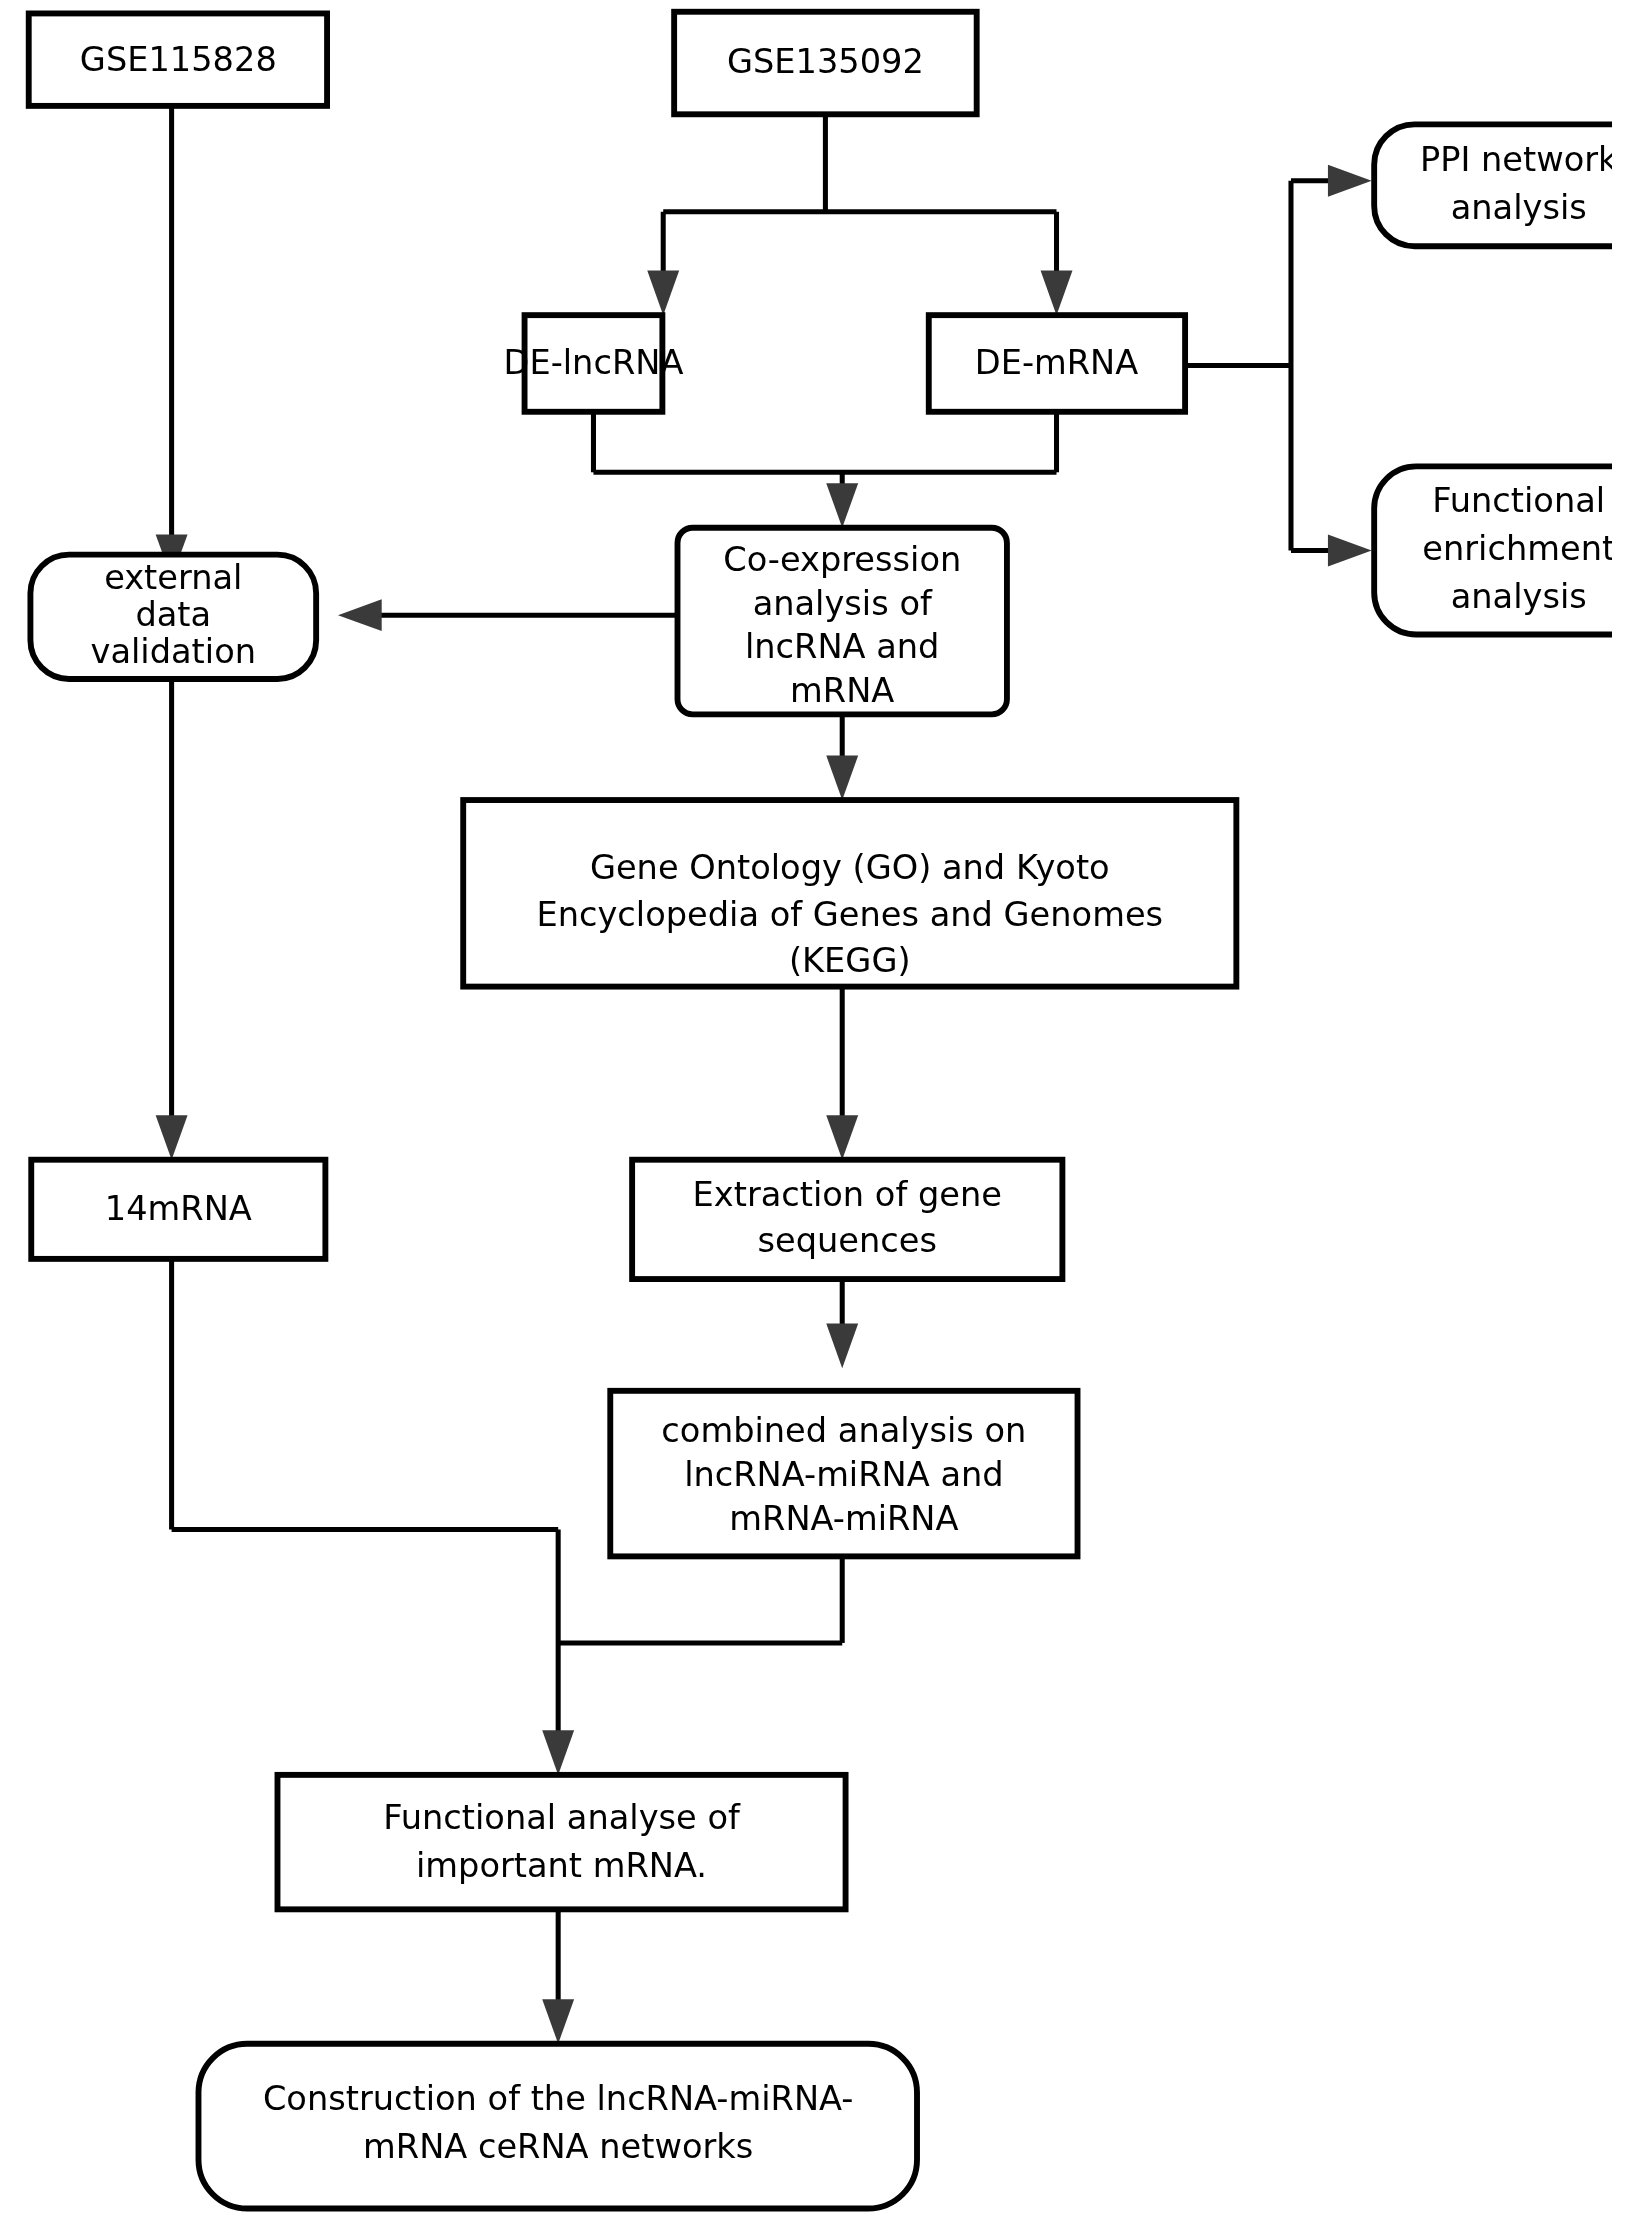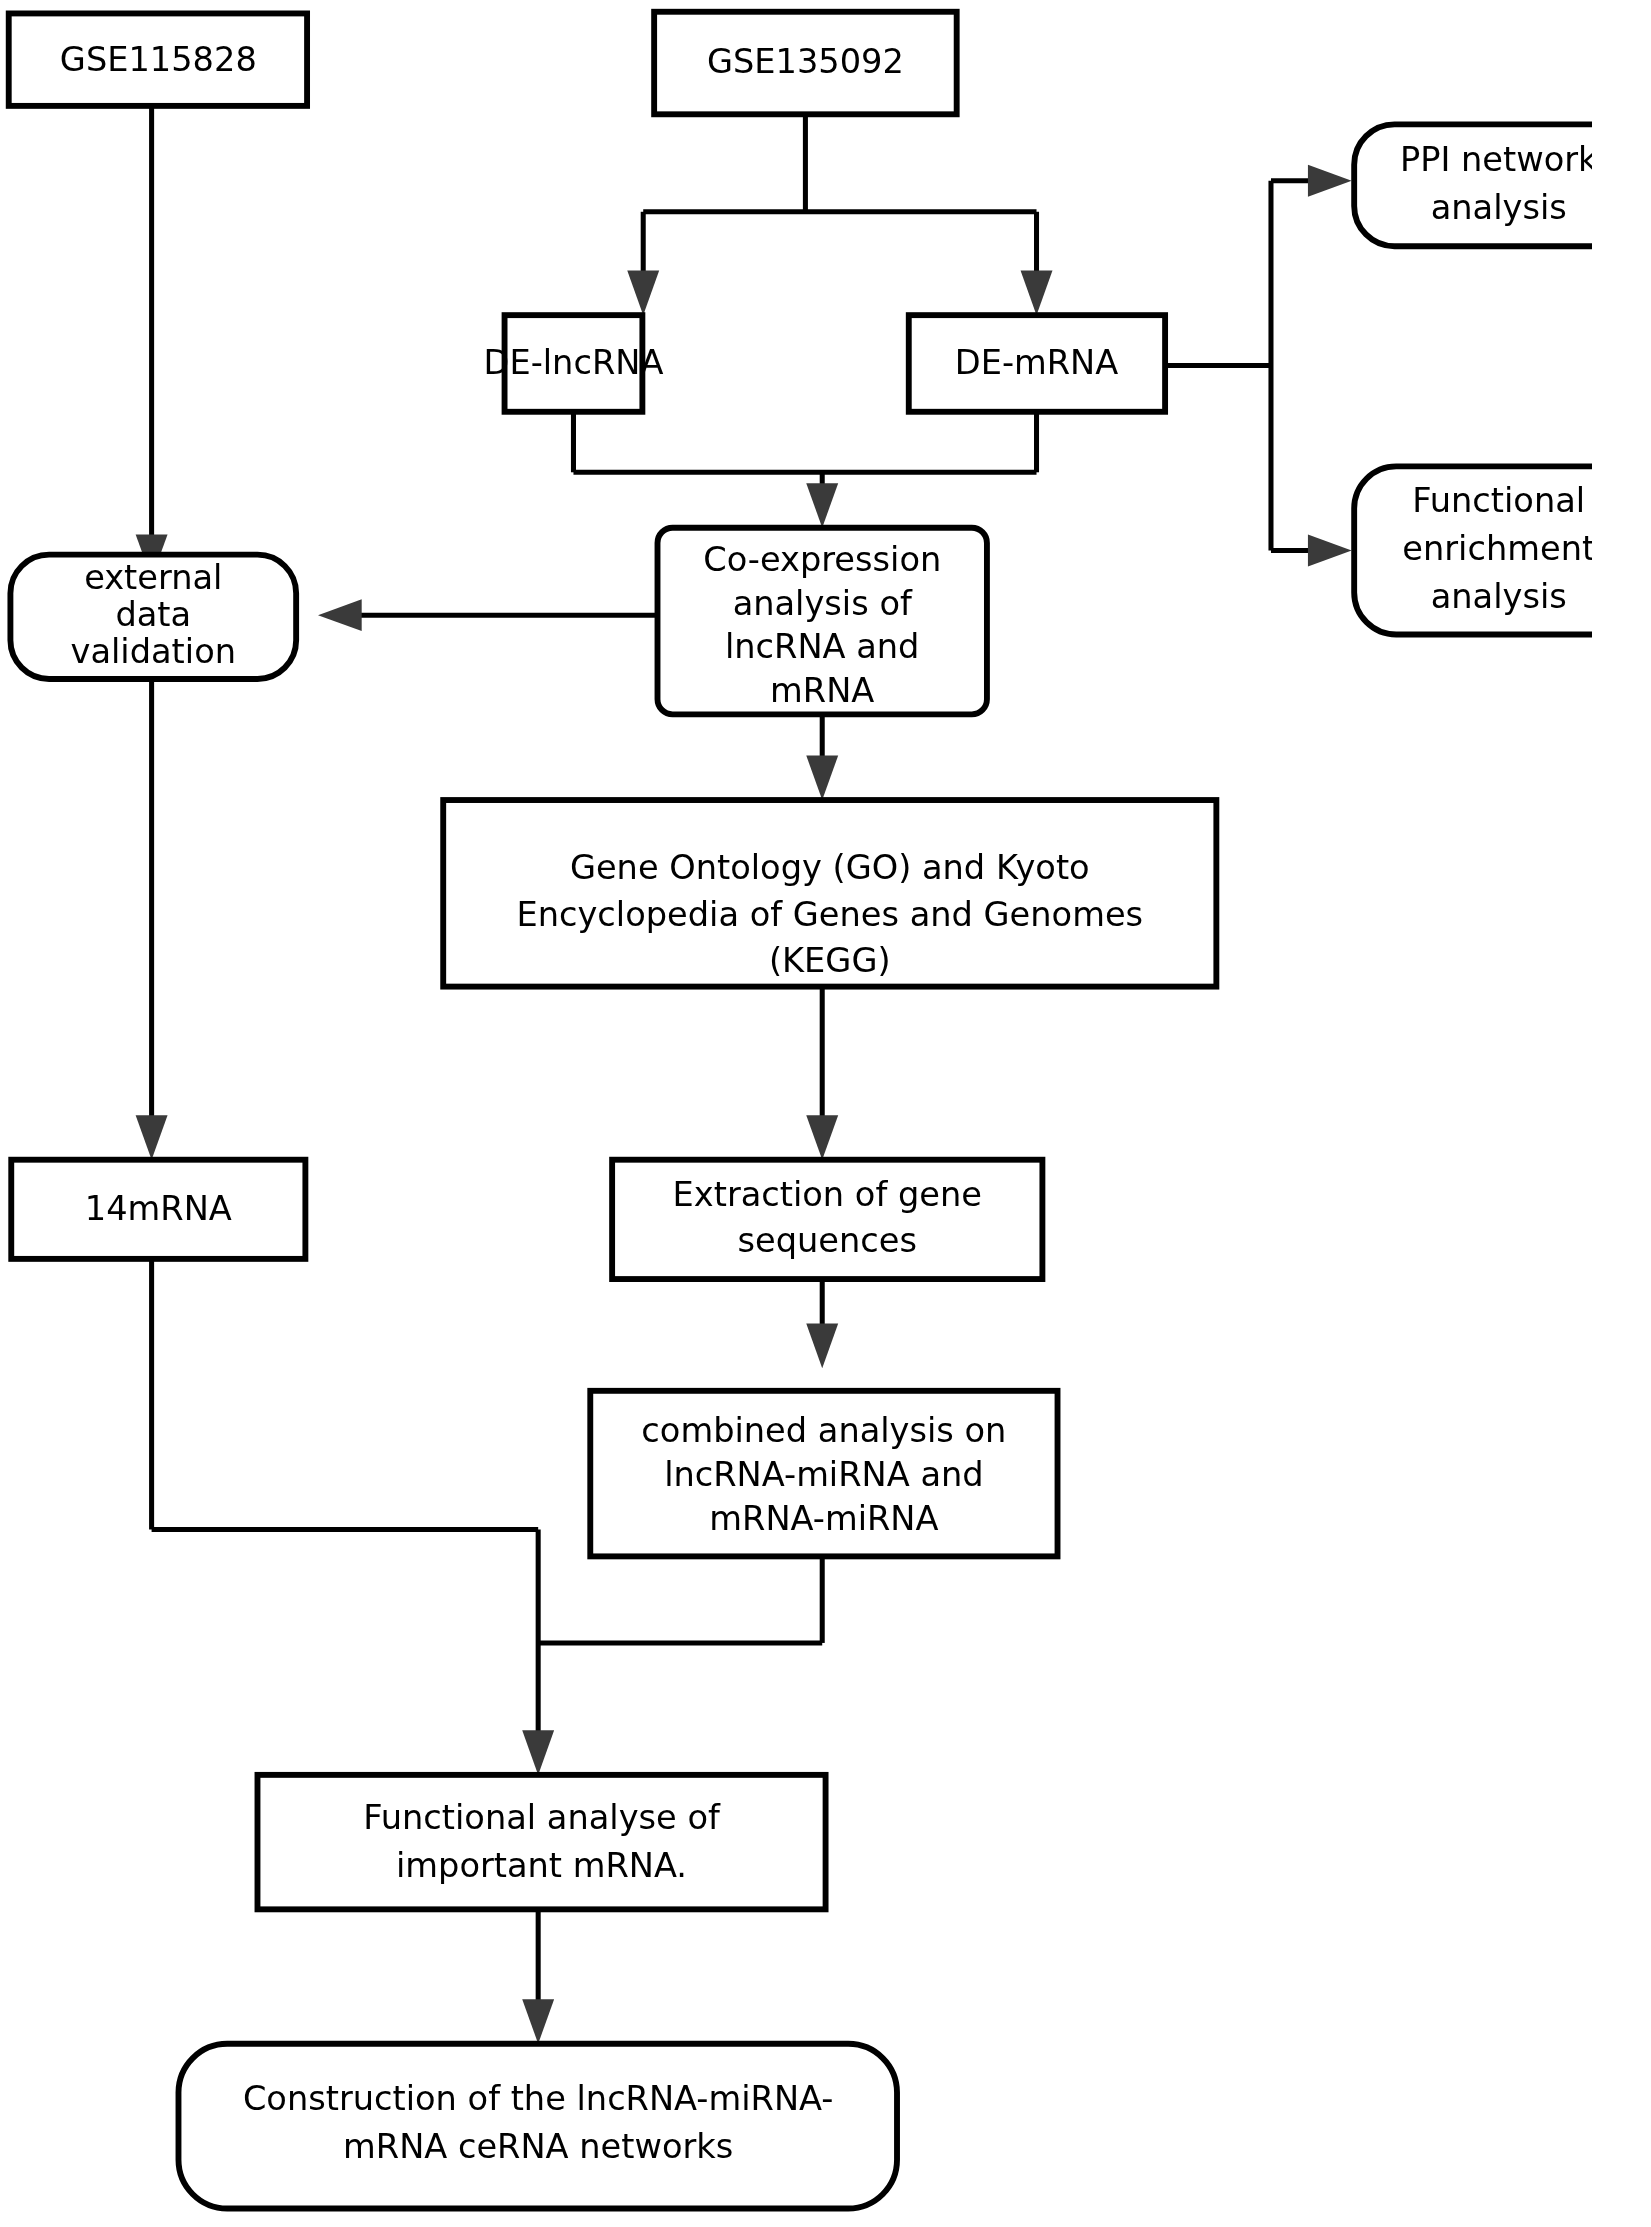--- a/index.html
+++ b/index.html
@@ -9,20 +9,21 @@
   }
   body {
     font-family: "DejaVu Sans", sans-serif;
   }
   #flowchart-root {
     position: relative;
     width: 1592px;
     height: 2227px;
     background: #ffffff;
     overflow: hidden;
+    margin-left: 20px;
   }
   svg.chart-svg {
     position: absolute;
     top: 0;
     left: 0;
     width: 1652px;
     height: 2227px;
     display: block;
   }
   .node-shape {

